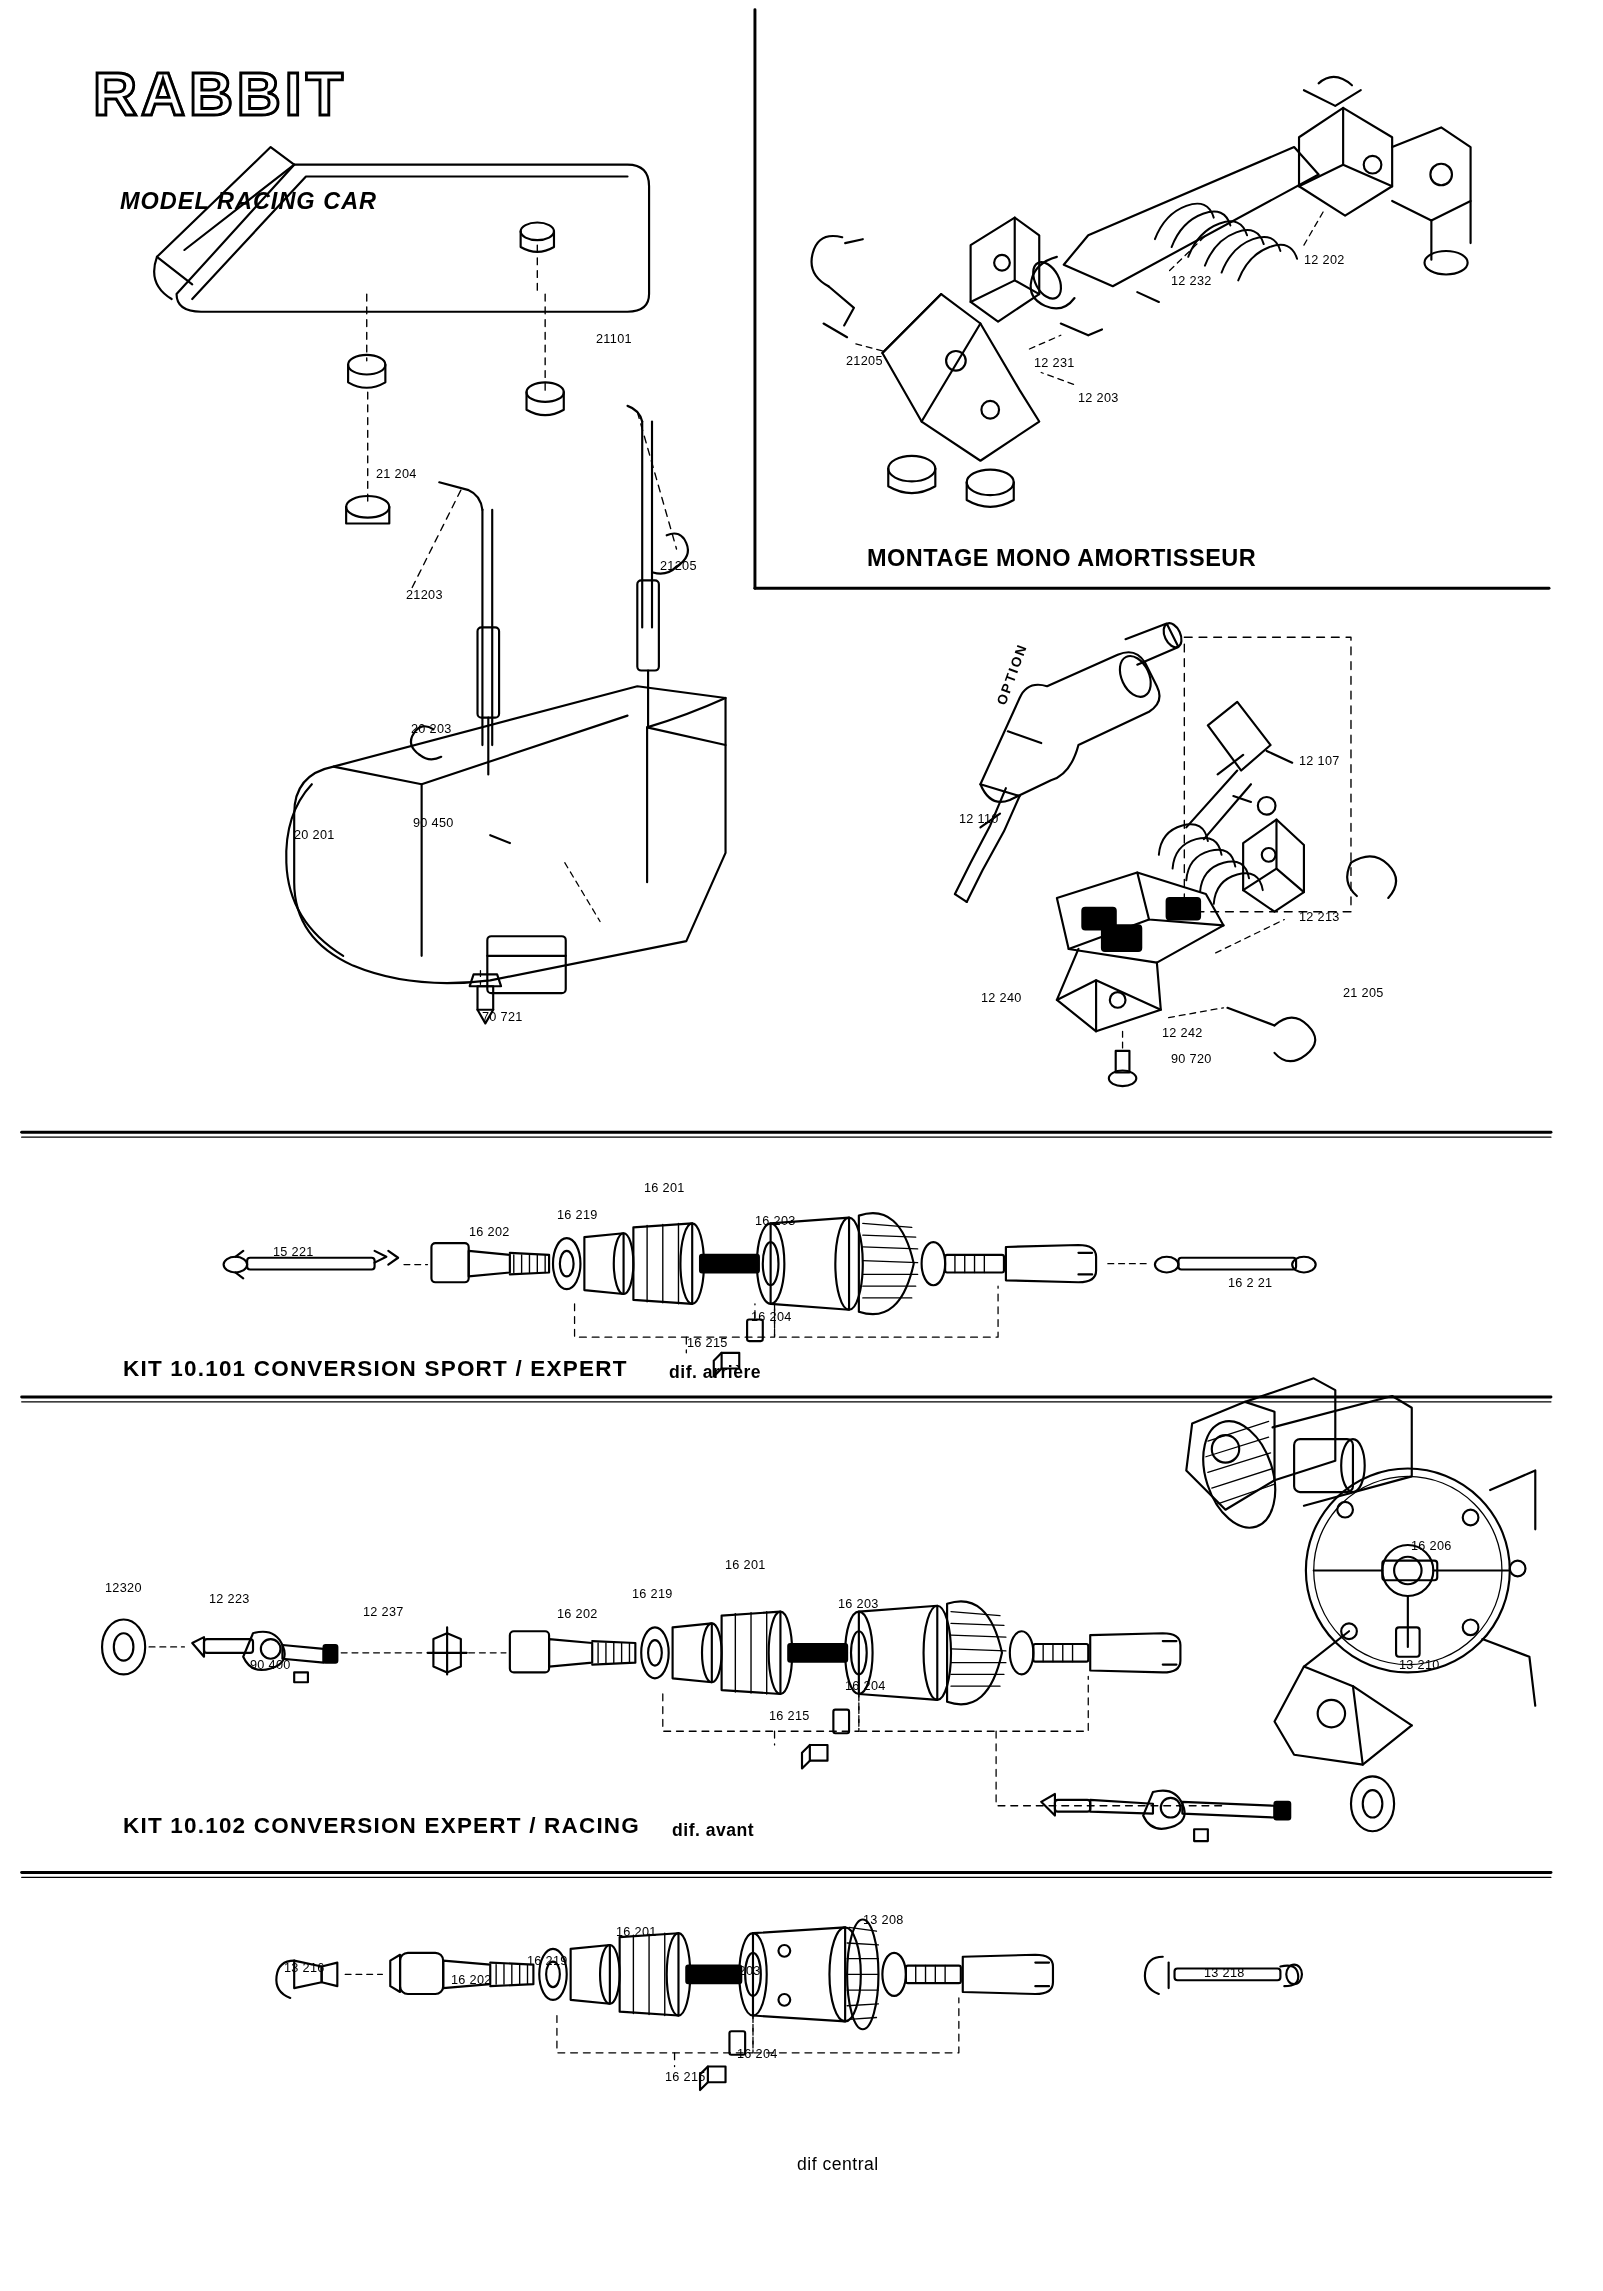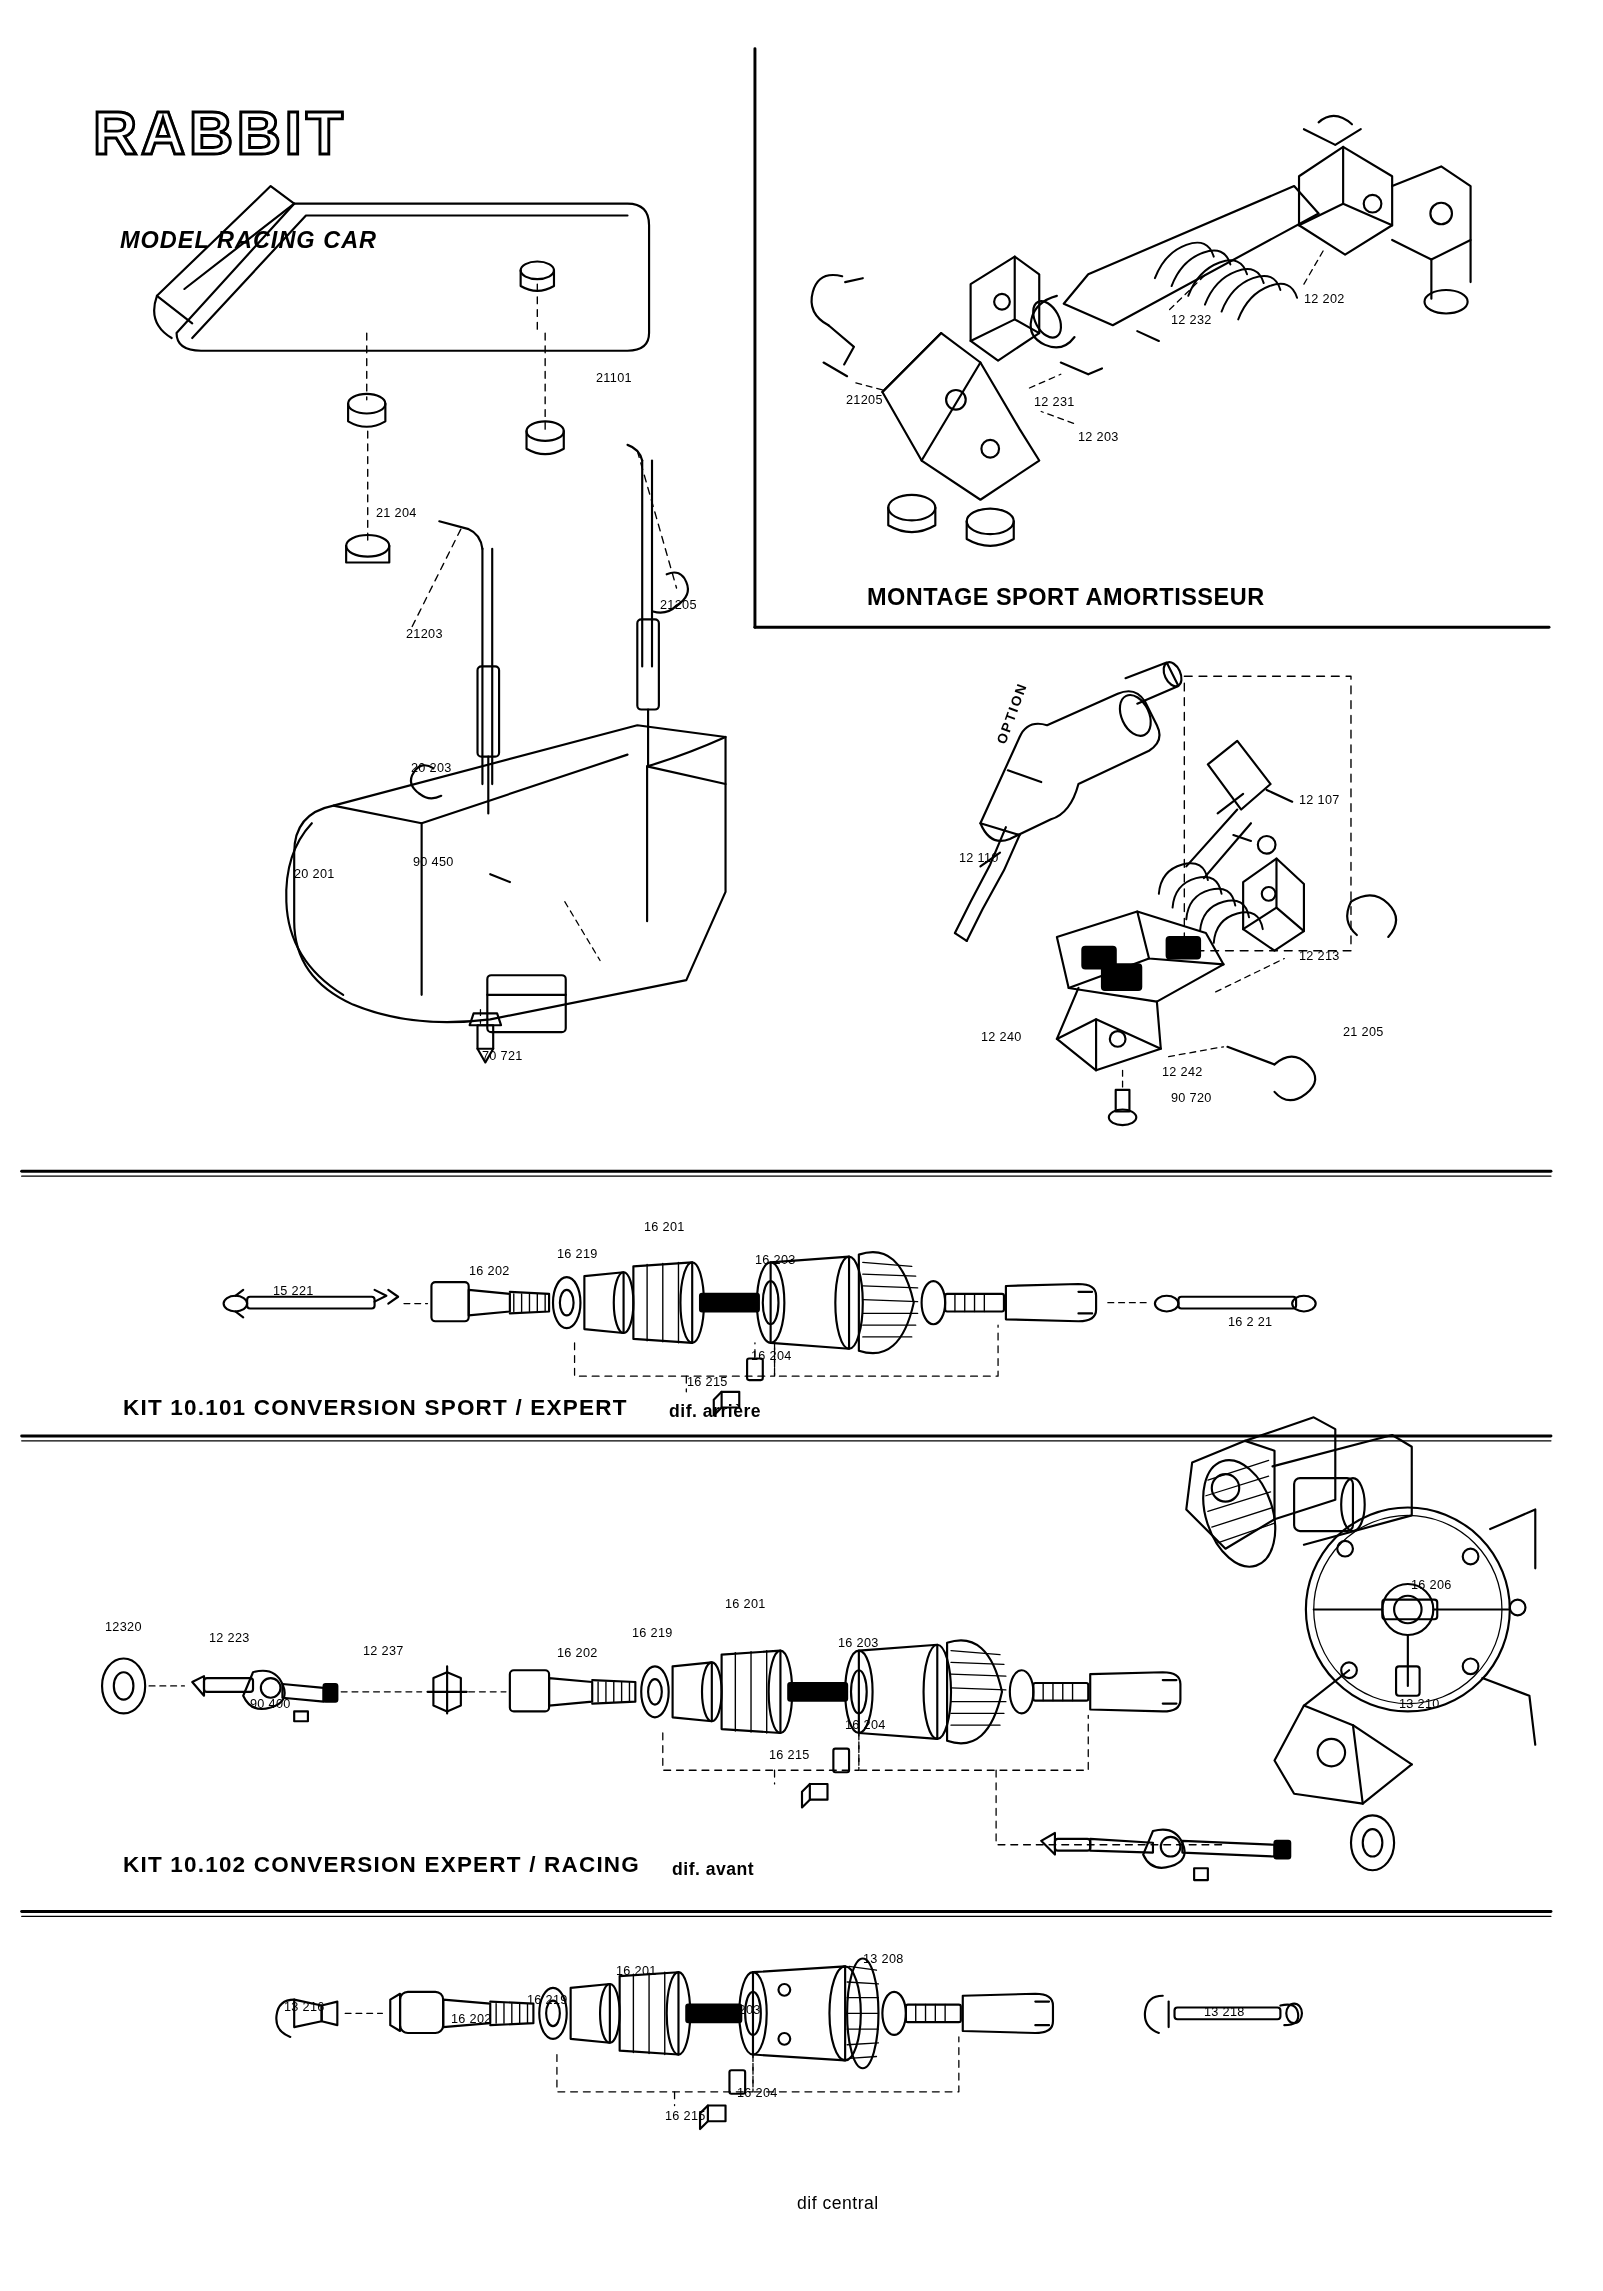--- a/index.html
+++ b/index.html
@@ -1,17 +1,17 @@
 <!DOCTYPE html>
 <html><head>
 <meta charset="utf-8">
 <style>
   html,body{margin:0;padding:0;background:#fff;}
   body{width:1604px;height:2292px;position:relative;font-family:"Liberation Sans",sans-serif;color:#000;overflow:hidden;}
-  .page{position:absolute;left:0;top:0;width:1604px;height:1732px;margin-top:39px;}
+  .page{position:absolute;left:0;top:0;width:1604px;height:1732px;}
   svg.layer{position:absolute;left:0;top:0;width:1604px;height:2292px;}
   .lbl{position:absolute;font-family:"Liberation Sans",sans-serif;white-space:nowrap;}
   .part{font-size:12.7px;letter-spacing:0.3px;}
   .kit{font-size:24.5px;font-weight:bold;letter-spacing:1.2px;}
   .kit.small{font-size:22.5px;}
   .sub{font-size:18.6px;font-weight:bold;letter-spacing:0.5px;}
   .sub.thin{font-weight:bold;font-size:17.6px;}
   .brandbox{position:absolute;left:93px;top:59px;}
   .brand{font-family:"Liberation Sans",sans-serif;font-size:61px;font-weight:bold;letter-spacing:3.9px;
          color:#fff;-webkit-text-stroke:2.9px #000;text-shadow:
@@ -492,21 +492,21 @@
         <ellipse cx="1320" cy="2014" rx="8" ry="10"></ellipse>
       </g>
     </g>
   </svg>
 
   <div class="brandbox">
     <span class="brand">RABBIT</span>
   </div>
   <div class="tagline">MODEL RACING CAR</div>
 
-  <div class="lbl sub" style="left:867px;top:545px;font-size:23.5px;">MONTAGE SPORT AMORTISSEUR</div>
+  <div class="lbl sub" style="left:867px;top:545px;font-size:23.5px;">MONTAGE MONO AMORTISSEUR</div>
   <div class="option" style="left:994px;top:702px;transform:rotate(-70deg);transform-origin:left top;">OPTION</div>
 
   <div class="lbl kit small" style="left:123px;top:1356px;">KIT 10.101  CONVERSION SPORT / EXPERT</div>
   <div class="lbl sub thin" style="left:669px;top:1362px;">dif. arrière</div>
 
   <div class="lbl kit small" style="left:123px;top:1813px;">KIT 10.102  CONVERSION EXPERT / RACING</div>
   <div class="lbl sub thin" style="left:672px;top:1820px;">dif. avant</div>
 
   <div class="lbl sub thin" style="left:797px;top:2154px;font-weight:normal;">dif central</div>
 

